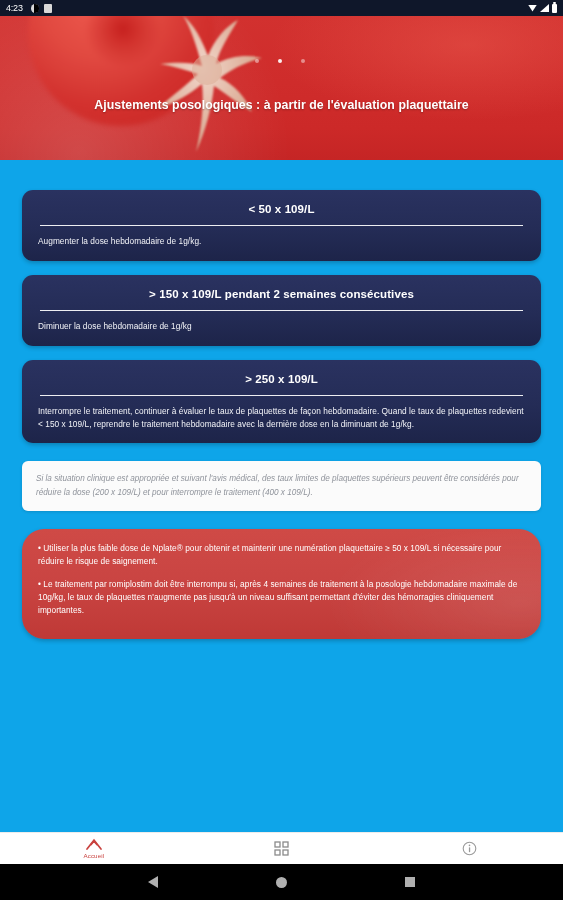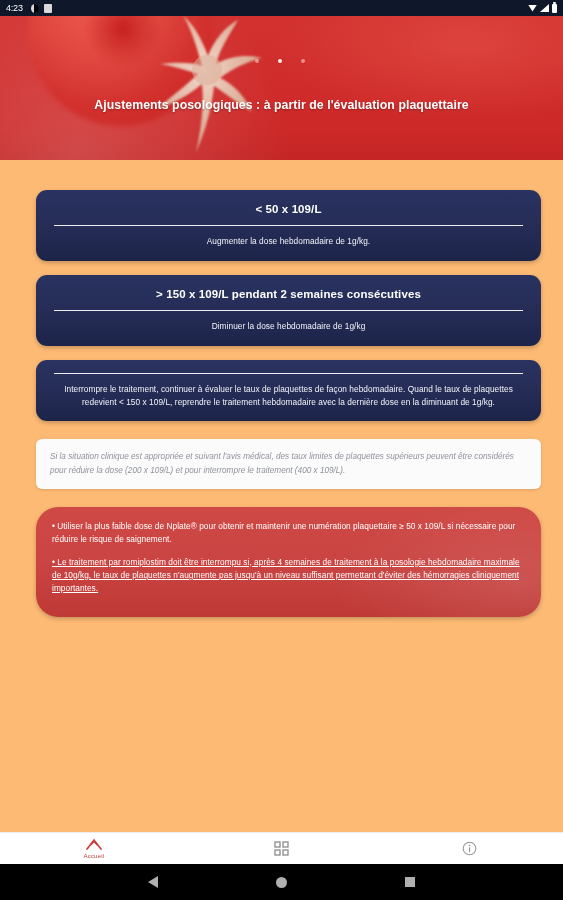--- a/index.html
+++ b/index.html
@@ -80,41 +80,41 @@
   .dot.on{ background:rgba(255,255,255,.92); }
   .header-title{
     position:absolute; left:0; top:82px; width:563px;
     text-align:center; color:#fff; font-size:12.3px; font-weight:bold;
     letter-spacing:.05px; text-shadow:0 1px 2px rgba(0,0,0,.30); z-index:6;
   }
 
   
   .content{
     position:absolute; top:160px; left:0; width:563px; height:672px;
-    background:#fdba74; overflow:hidden;padding-left:14px;
+    background:#0ea5e9; overflow:hidden;
   }
 
   .card{
     position:relative; margin:0 22px 14px 22px;
     background:linear-gradient(180deg,#2a3260 0%,#242c56 55%,#1d2449 100%);
     border-radius:11px;
     box-shadow:0 2px 4px rgba(0,0,0,.22);
     padding:13px 16px 13px 16px;
     color:#ffffff;
   }
   .card:first-child{ margin-top:30px; }
   .card-title{
     text-align:center; font-size:11.5px; font-weight:bold; letter-spacing:.1px;
     padding-bottom:10px;
   }
   .card-rule{
     height:1px; background:#ffffff; opacity:.92; margin:0 2px 9px 2px;
   }
   .card-body{
-    text-align:center; font-size:8.3px; line-height:1.55; font-weight:400;
+    text-align:left; font-size:8.3px; line-height:1.55; font-weight:400;
     letter-spacing:.05px; color:#f3f4f8;
   }
 
   .note{
     margin:18px 22px 0 22px;
     background:#fbfbfb;
     border-radius:6px;
     box-shadow:0 1px 3px rgba(0,0,0,.14);
     padding:11px 14px 12px 14px;
     color:#8f939b;
@@ -129,21 +129,21 @@
     background:
       radial-gradient(ellipse 60% 120% at 96% 68%, rgba(255,255,255,.10) 0%, rgba(255,255,255,0) 62%),
       linear-gradient(180deg,#cf4a46 0%,#c94442 50%,#bf3936 100%);
     box-shadow:0 2px 4px rgba(0,0,0,.22);
     padding:13px 16px 14px 16px;
     color:#ffffff;
   }
   .alert p{
     font-size:8.3px; line-height:1.6; margin-bottom:9px; letter-spacing:.04px;
   }
-  .alert p:last-child{ margin-bottom:8px;text-decoration:underline; }
+  .alert p:last-child{ margin-bottom:8px; }
   .bul{ color:#ffffff; }
 
   
   .bottomnav{
     position:absolute; bottom:36px; left:0; width:563px; height:32px;
     background:#ffffff; display:flex; align-items:center;
     border-top:1px solid #ececec;
   }
   .nav-item{
     flex:1; display:flex; flex-direction:column; align-items:center;
@@ -227,20 +227,21 @@
       <div class="card-body">Augmenter la dose hebdomadaire de 1g/kg.</div>
     </div>
 
     <div class="card">
       <div class="card-title">&gt; 150 x 109/L pendant 2 semaines consécutives</div>
       <div class="card-rule"></div>
       <div class="card-body">Diminuer la dose hebdomadaire de 1g/kg</div>
     </div>
 
     <div class="card">
+      <div class="card-title">&gt; 250 x 109/L</div>
       <div class="card-rule"></div>
       <div class="card-body">Interrompre le traitement, continuer à évaluer le taux de plaquettes de façon hebdomadaire. Quand le taux de plaquettes redevient &lt; 150 x 109/L, reprendre le traitement hebdomadaire avec la dernière dose en la diminuant de 1g/kg.</div>
     </div>
 
     <div class="note">
       <span>Si la situation clinique est appropriée et suivant l'avis médical, des taux limites de plaquettes supérieurs peuvent être considérés pour réduire la dose (200 x 109/L) et pour interrompre le traitement (400 x 109/L).</span>
     </div>
 
     <div class="alert">
       <p class="bul">• Utiliser la plus faible dose de Nplate® pour obtenir et maintenir une numération plaquettaire ≥ 50 x 109/L si nécessaire pour réduire le risque de saignement.</p>

